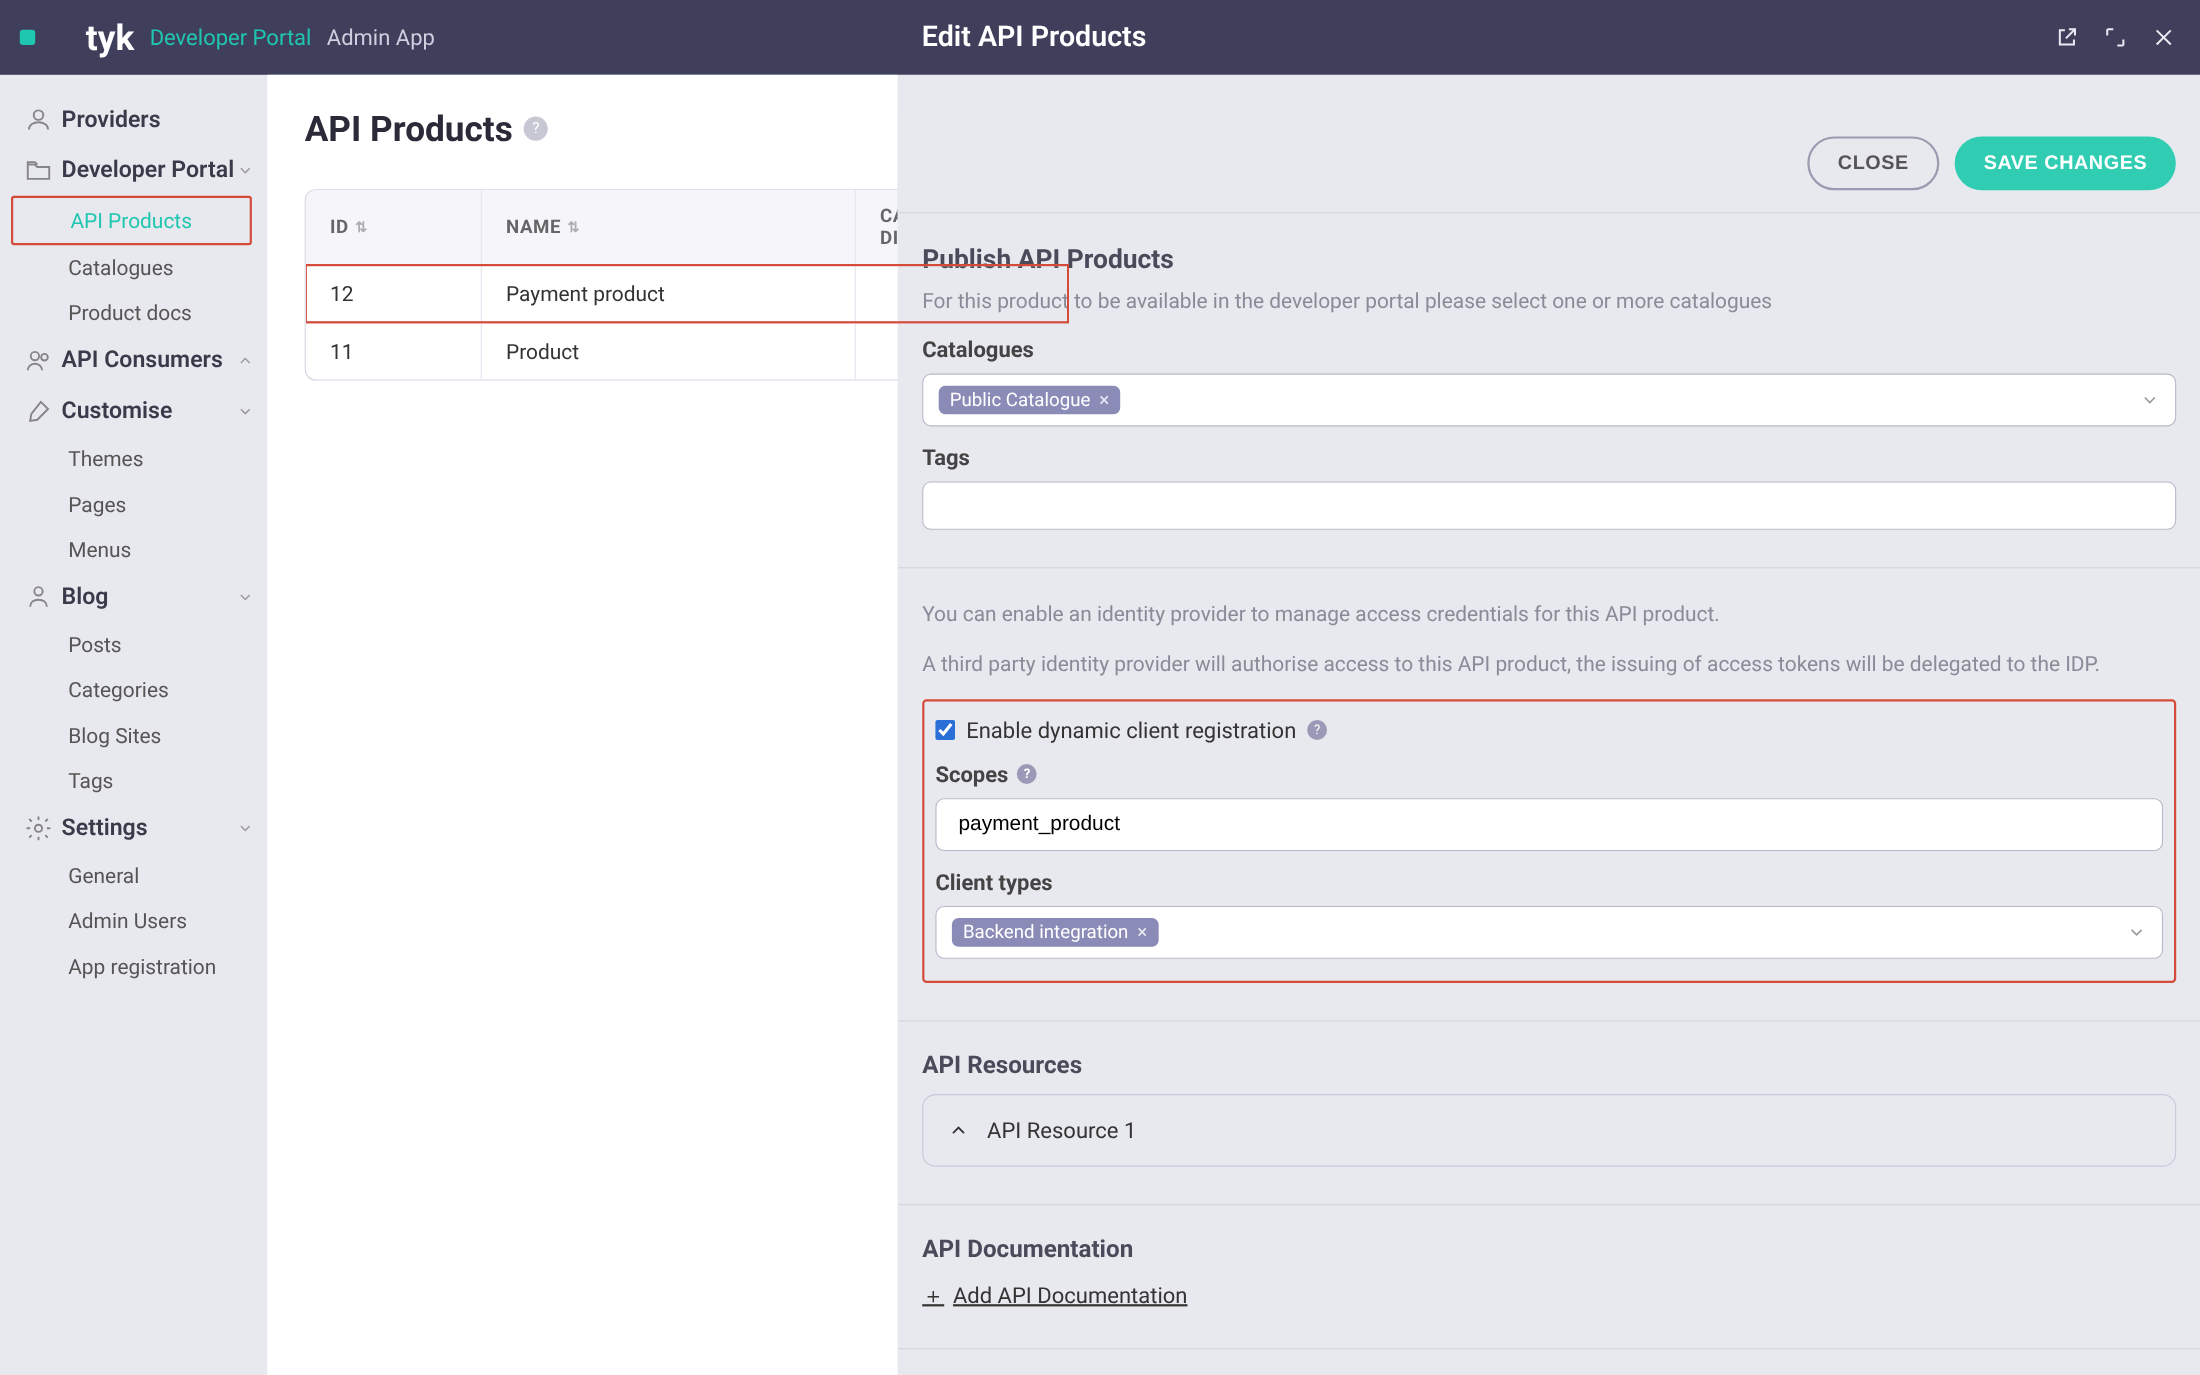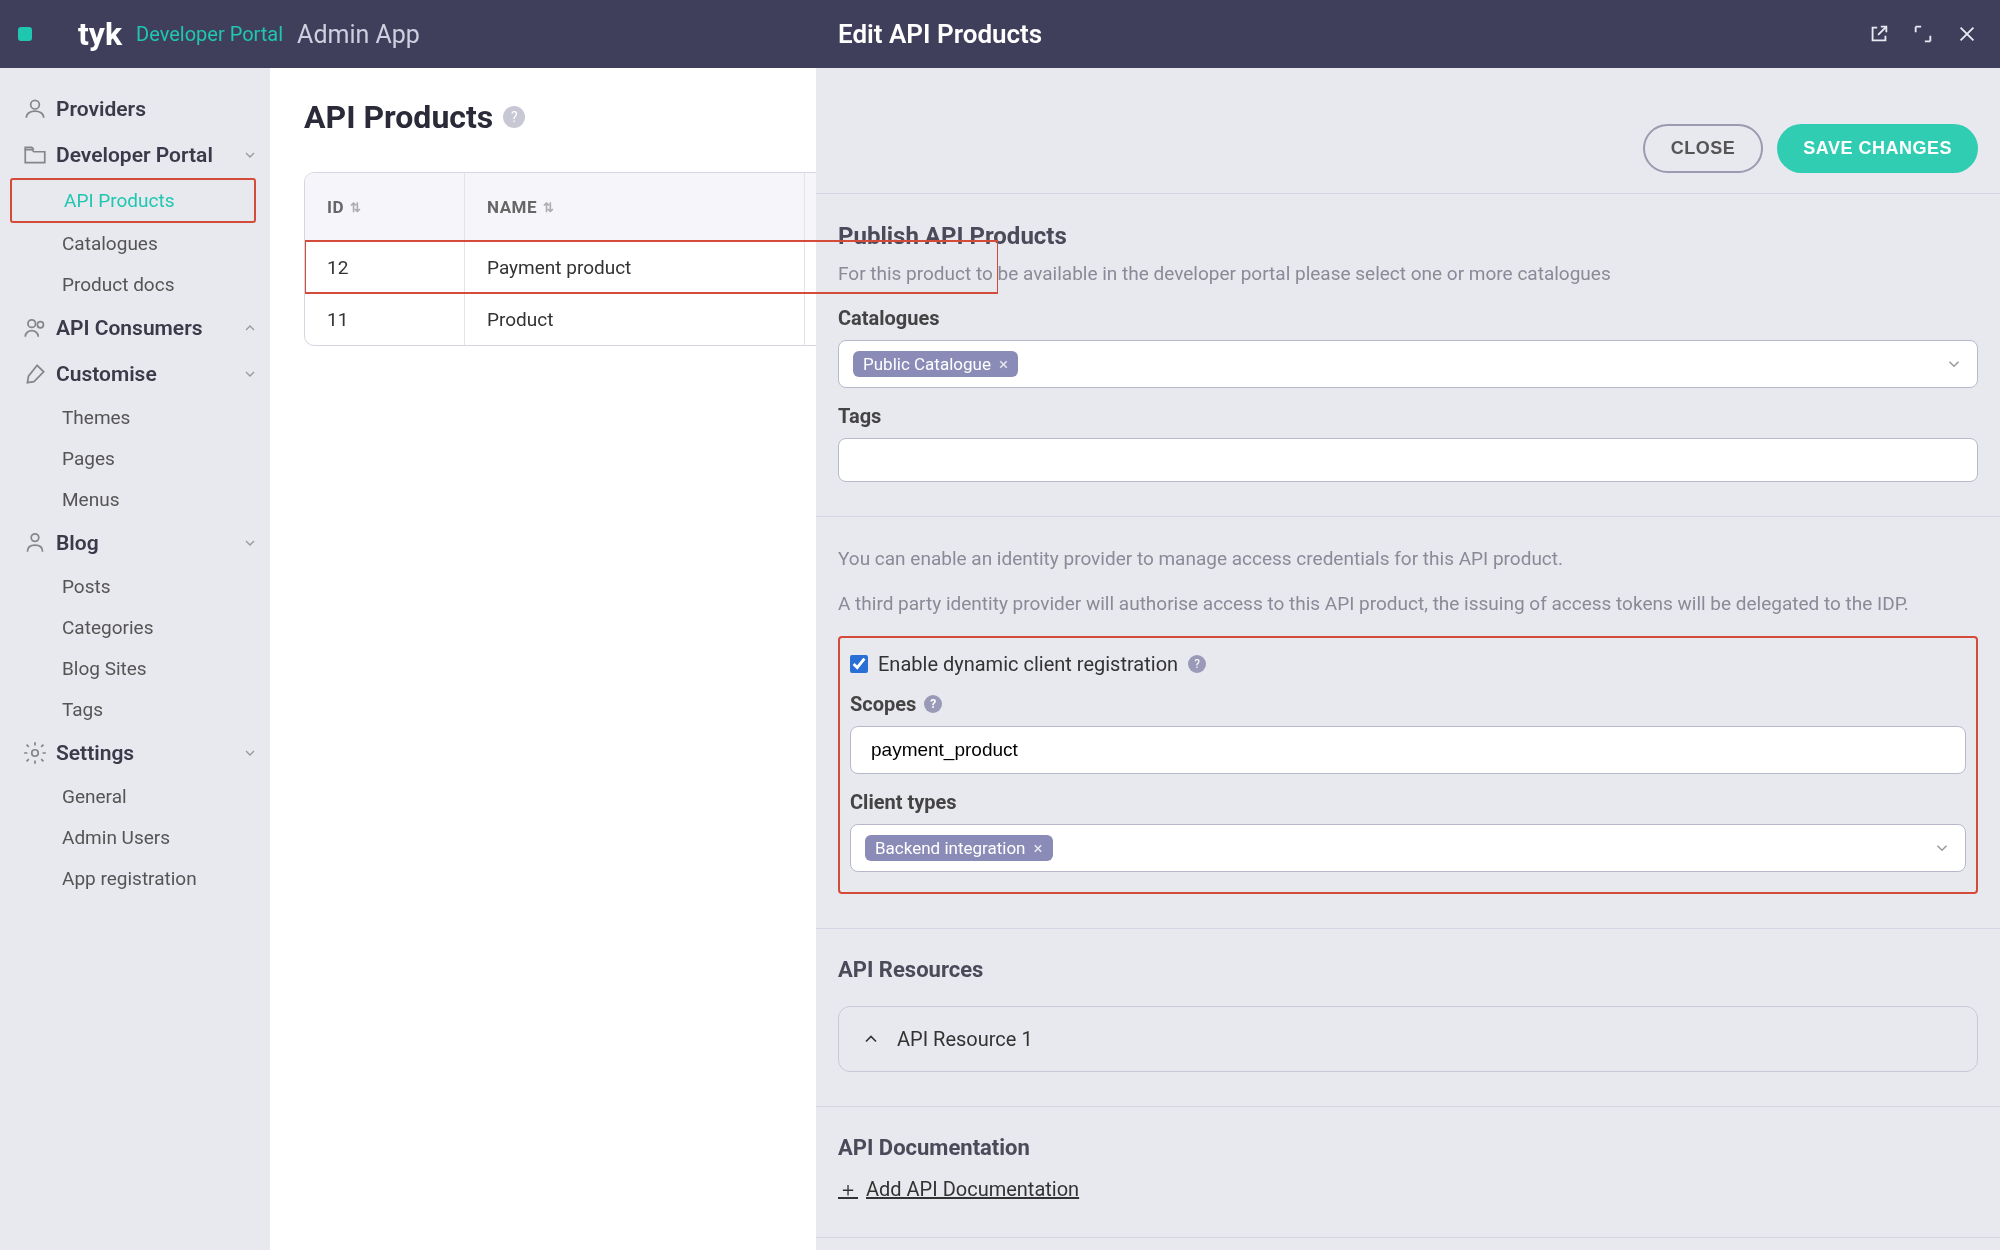--- a/index.html
+++ b/index.html
@@ -2,23 +2,23 @@
 <html><head>
 <meta charset="utf-8">
 <style>
   * { box-sizing: border-box; margin: 0; padding: 0; }
   html, body { width: 2000px; height: 1250px; font-family: -apple-system, BlinkMacSystemFont, "Segoe UI", Roboto, Arial, sans-serif; background: #e8e8ef; color: #333; overflow: hidden; }
   .topbar { height: 68px; background: #3f3f5c; display: flex; align-items: center; padding: 0 18px; position: relative; }
   .logo { display: flex; align-items: center; gap: 8px; }
   .logo-mark { font-weight: 700; font-size: 32px; color: #fff; display: flex; align-items: center; gap: 44px; }
   .logo-mark .dot { width: 14px; height: 14px; background: #20c7b0; border-radius: 3px; margin-right: 2px; display:inline-block; }
   .logo-sub { font-size: 20px; color: #20c7b0; font-weight: 400; margin-left: 6px; }
-  .admin-app { color: #cfcfe0; font-size: 25px; margin-left: 14px; }
+  .admin-app { color: #cfcfe0; font-size: 20px; margin-left: 14px; }
   .layout { display: flex; height: calc(100% - 68px); }
-  .sidebar { width: 270px; background: #e8e8ef; padding: 18px 0 0 10px; overflow-y: auto; }
+  .sidebar { width: 243px; background: #e8e8ef; padding: 18px 0 0 10px; overflow-y: auto; }
   .nav-item { display: flex; align-items: center; padding: 10px 12px; font-size: 21px; color: #3a3a4a; cursor: pointer; border-radius: 6px; }
   .nav-item .icon { width: 26px; height: 26px; margin-right: 8px; opacity: .75; flex-shrink:0; }
   .nav-item.top-level { font-weight: 600; }
   .nav-caret { margin-left: auto; opacity:.6; }
   .sub-item { padding: 9px 12px 9px 52px; font-size: 19px; color: #555; cursor: pointer; }
   .sub-item.active { color: #20c7b0; border: 2.5px solid #d54b3a; border-radius: 3px; margin-right: 14px; }
   .main { flex: 1; background: #fff; padding: 30px 34px; position: relative; }
   .page-title-row { display: flex; align-items: center; gap: 10px; }
   .page-title { font-size: 32px; font-weight: 700; color: #2a2a38; }
   .help-dot { width: 22px; height: 22px; border-radius: 50%; background: #c8c8d5; color:#fff; font-size:14px; display:flex; align-items:center; justify-content:center; }
@@ -45,21 +45,21 @@
   .section-title { font-size: 24px; font-weight: 700; color: #4a4a5a; margin-bottom: 10px; }
   .section-desc { font-size: 19px; color: #8a8a98; margin-bottom: 18px; line-height:1.45; }
   .field-label { font-size: 20px; font-weight: 700; color: #444; margin: 16px 0 10px; display:flex; align-items:center; gap:8px;}
   .input, .multi { width: 100%; border: 1px solid #b8b8cc; border-radius: 8px; background: #fff; padding: 10px 14px; font-size: 19px; min-height: 44px; display:flex; align-items:center; gap:8px; position:relative;}
   .chip { background: #8b8bb8; color: #fff; padding: 3px 10px; border-radius: 6px; font-size: 17px; display:flex; align-items:center; gap:8px;}
   .chip .x { opacity:.8; cursor:pointer; }
   .chevron-d { position:absolute; right:14px; top:50%; transform:translateY(-50%); opacity:.6; }
   .dcr-box { border: 2.5px solid #d54b3a; border-radius: 4px; padding: 14px 10px 20px; margin-top: 6px; }
   .checkbox-row { display:flex; align-items:center; gap:10px; font-size:20px; color:#333; }
   .checkbox-row input { width:18px; height:18px; accent-color:#2a6fd6; }
-  .api-res-box { border:1px solid #c8c8da; border-radius: 12px; padding: 20px 22px; margin-top: 24px; background:#e8e8ef; display:flex; align-items:center; gap:16px;}
+  .api-res-box { border:1px solid #c8c8da; border-radius: 12px; padding: 20px 22px; margin-top: 13px; background:#e8e8ef; display:flex; align-items:center; gap:16px;}
   .add-doc { display:flex; align-items:center; gap:8px; font-size:20px; color:#333; text-decoration: underline; cursor:pointer; margin-top:16px;}
   .plain-input { width:100%; border:1px solid #b8b8cc; border-radius:8px; background:#fff; padding: 12px 20px; font-size:19px; }
   svg { display:block; }
   .drawer-content-area { height: calc(100% - 68px); background:#e8e8ef; display:flex; flex-direction:column;}
 </style>
 </head>
 <body>
 
 <div class="topbar">
   <div class="logo">

